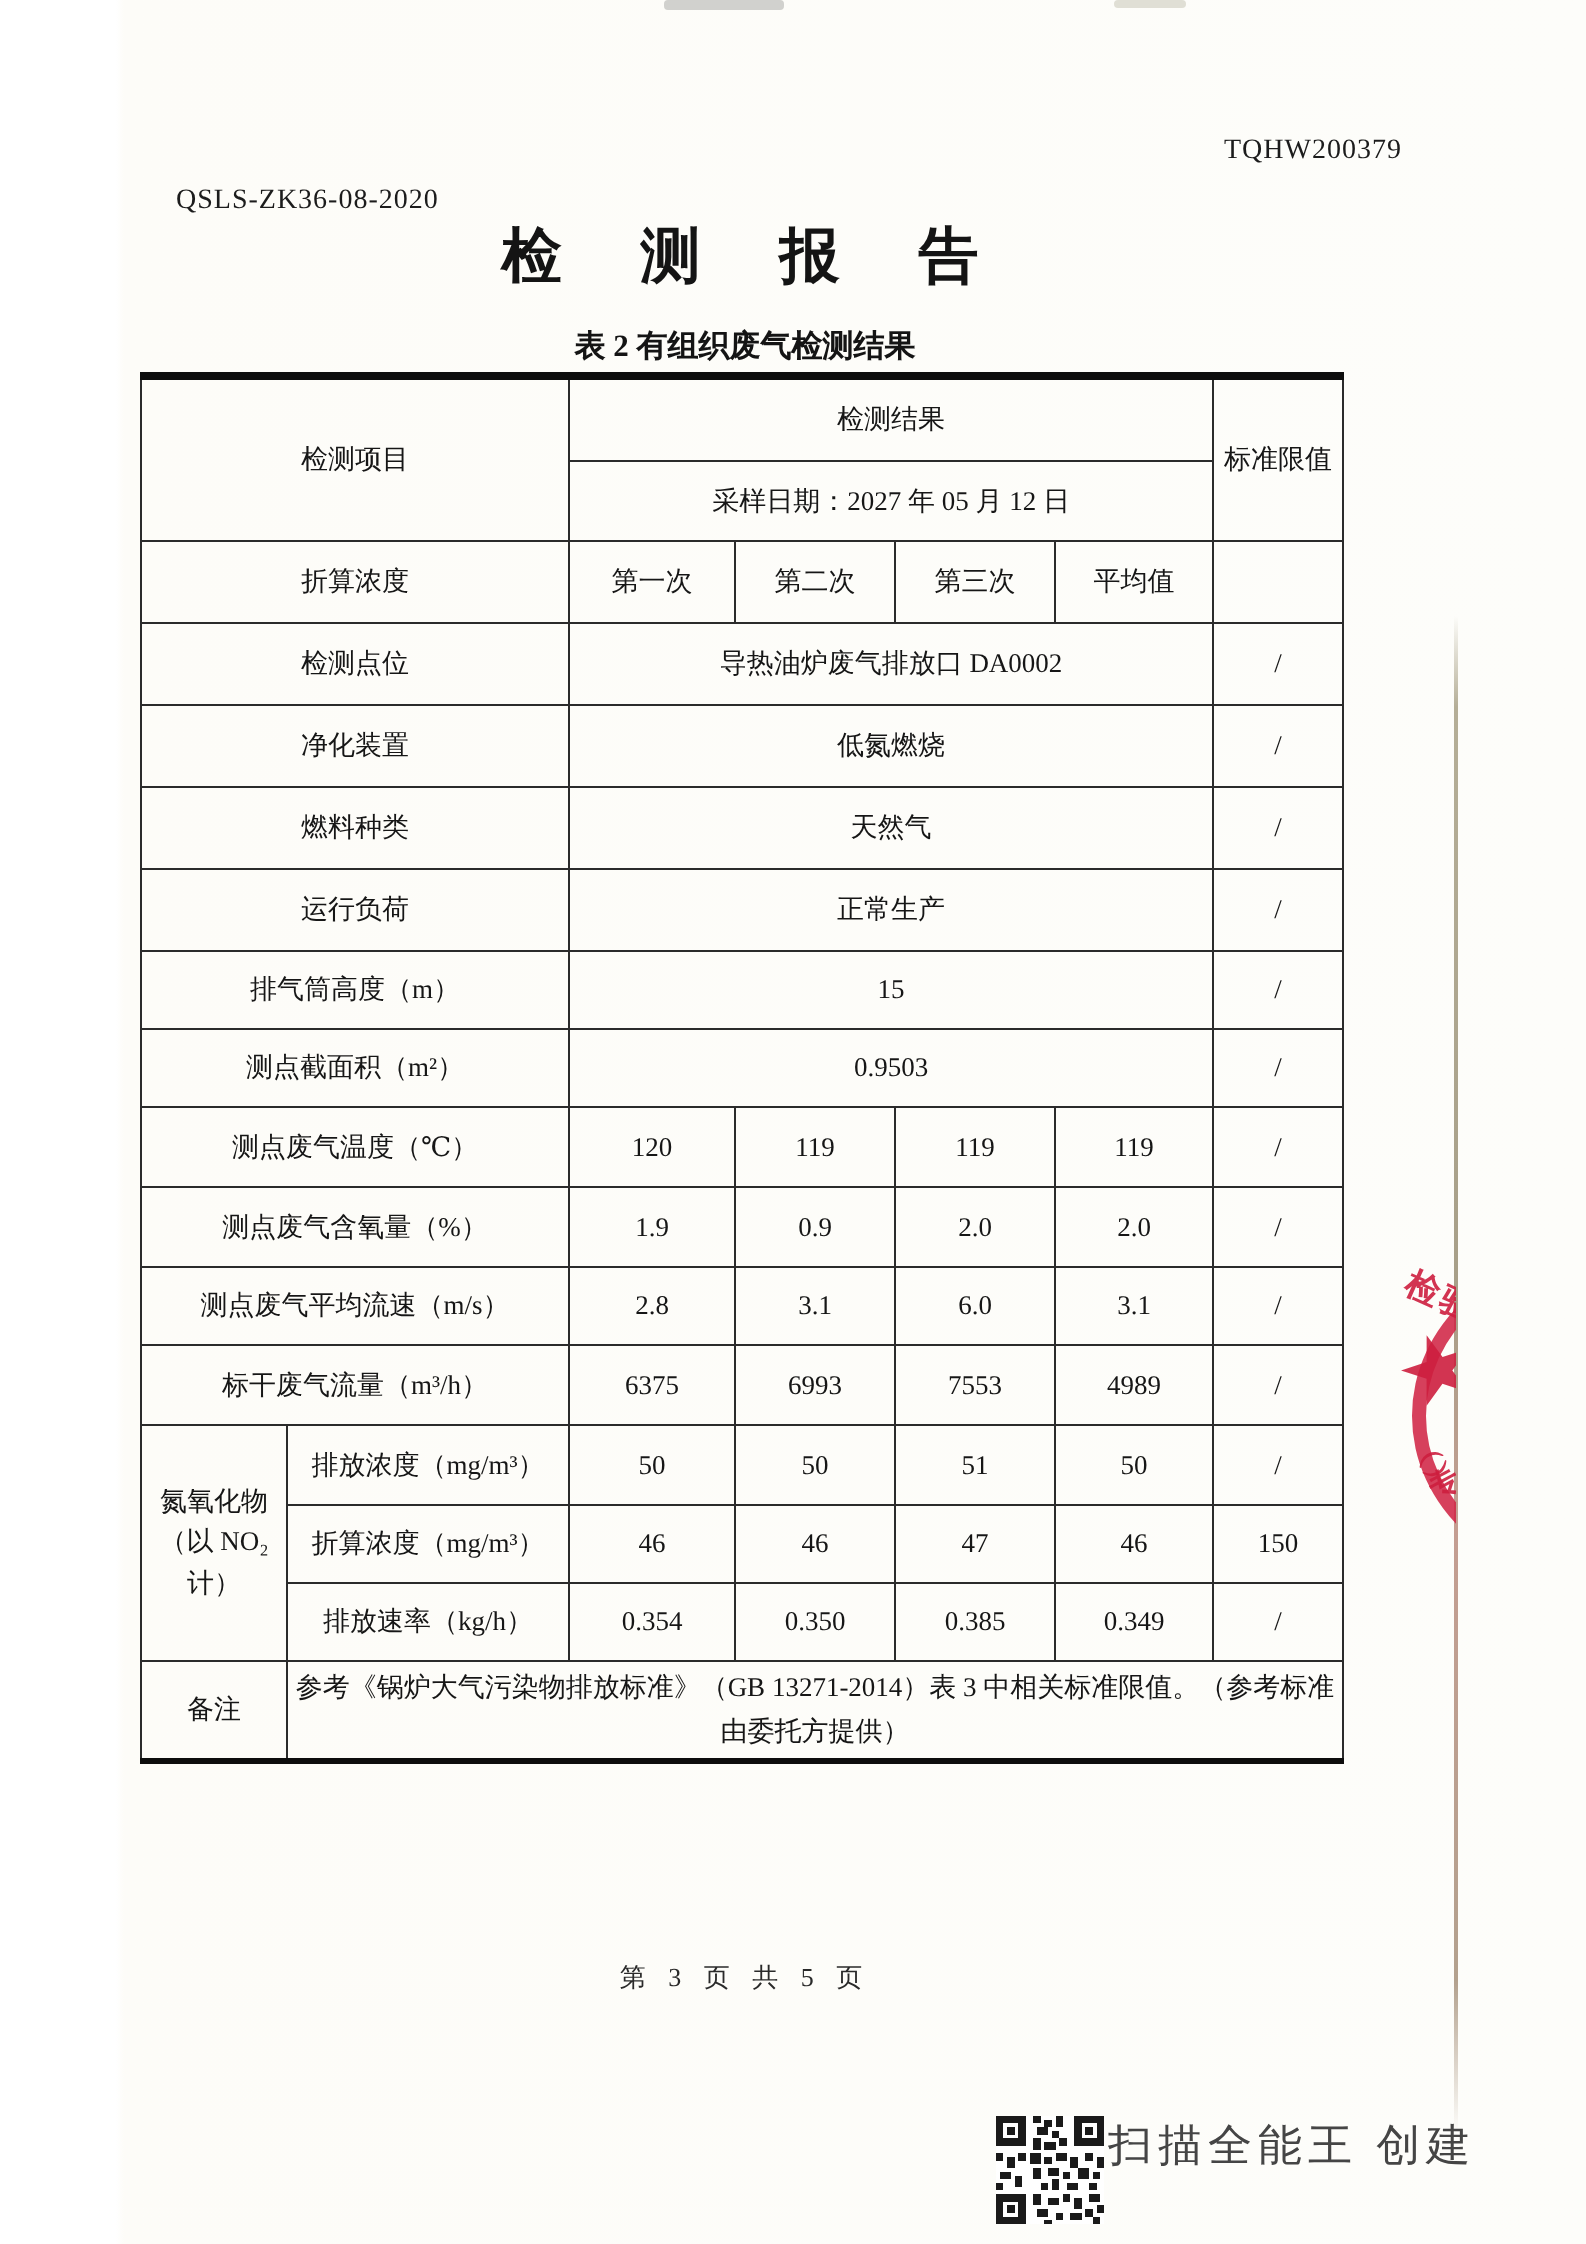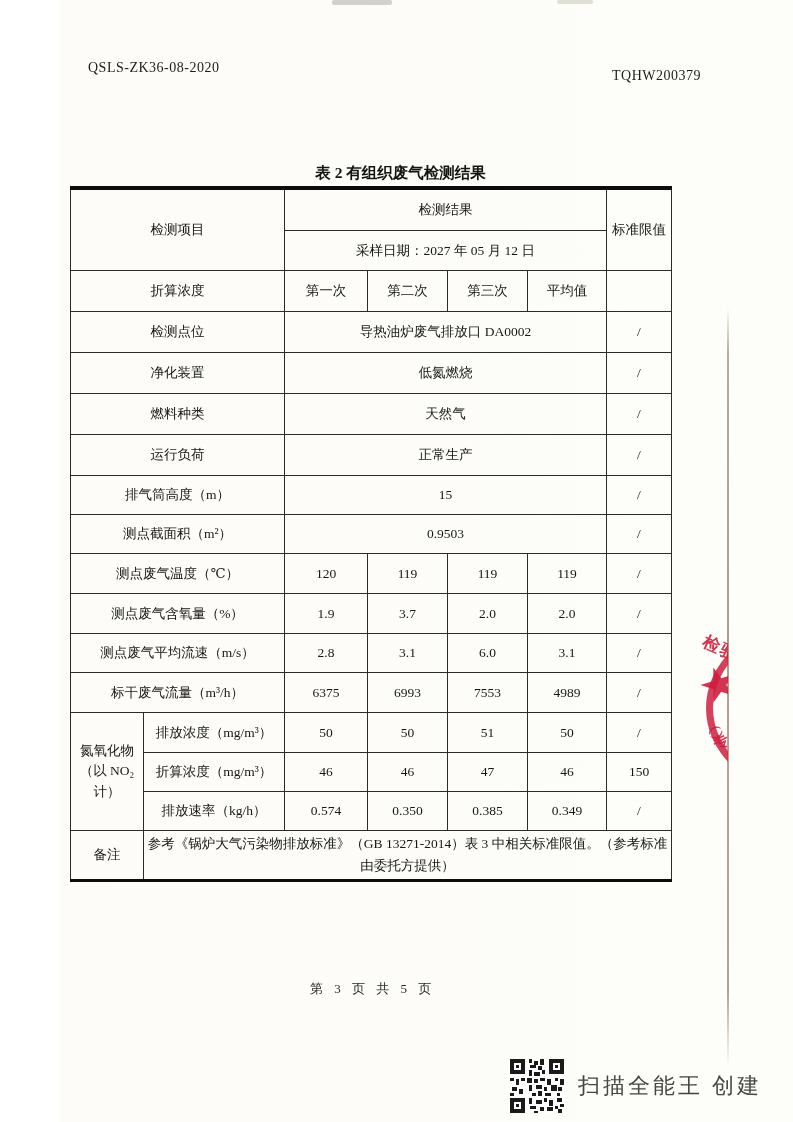--- a/index.html
+++ b/index.html
@@ -13,31 +13,31 @@
   }
   .sheet{
     position:absolute;left:0;top:0;width:793px;height:1122px;
     background:linear-gradient(90deg,#ffffff 0px,#ffffff 58px,#fdfcf8 62px,#fdfdfa 100%);
   }
   
   .smudge{position:absolute;background:rgba(110,110,105,0.30);border-radius:2px;}
   .smudge.a{left:332px;top:0;width:60px;height:5px;}
   .smudge.b{left:557px;top:0;width:36px;height:4px;background:rgba(160,155,130,0.30);}
 
-  .doc-no-left{position:absolute;left:88px;top:60px;font-size:14px;letter-spacing:.5px;}
+  .doc-no-left{position:absolute;left:88px;top:93px;font-size:14px;letter-spacing:.5px;}
   .doc-no-right{position:absolute;right:92px;top:68px;font-size:14px;letter-spacing:.5px;}
 
   .title{
     position:absolute;left:0;top:108px;width:740px;
     text-align:center;font-size:30px;font-weight:bold;letter-spacing:16px;
     text-indent:16px;color:#141414;
   }
   .caption{
     position:absolute;left:0;top:163px;width:745px;
-    text-align:center;font-size:15.5px;font-weight:bold;color:#141414;padding-left:28px;
+    text-align:center;font-size:15.5px;font-weight:bold;color:#141414;
   }
 
   table.report{
     position:absolute;left:70px;top:186px;width:601px;
     border-collapse:collapse;table-layout:fixed;
     font-size:13.5px;color:#161616;
   }
   table.report td{
     border:1px solid #2b2b2b;
     text-align:center;vertical-align:middle;
@@ -80,40 +80,41 @@
     position:absolute;left:8px;top:22px;font-size:17px;font-weight:bold;
     color:rgba(205,30,62,0.9);transform:rotate(24deg);letter-spacing:2px;white-space:nowrap;
   }
   .stamp-char-bottom{
     position:absolute;left:8px;top:108px;font-size:15px;font-weight:bold;
     color:rgba(205,30,62,0.9);transform:rotate(-28deg);letter-spacing:1px;white-space:nowrap;
     writing-mode:vertical-rl;
   }
 
   .scan-brand{
-    position:absolute;left:510px;top:1058px;height:56px;
-    display:flex;align-items:center;gap:14px;
+    position:absolute;left:498px;top:1058px;height:56px;
+    display:flex;align-items:flex-start;gap:2px;
   }
   .qr{width:54px;height:54px;}
   .scan-brand-text{
     font-size:22px;color:#454545;letter-spacing:3px;
     font-family:"Liberation Sans","DejaVu Sans",sans-serif;
   }
 </style>
 </head>
 <body>
 
 <div class="sheet">
 
   <div class="smudge a"></div>
   <div class="smudge b"></div>
 
   <div class="doc-no-left">QSLS-ZK36-08-2020</div>
   <div class="doc-no-right">TQHW200379</div>
 
+  <div class="title">检 测 报 告</div>
   <div class="caption">表 2  有组织废气检测结果</div>
 
   <table class="report">
     <colgroup>
       <col style="width:73px">
         <col style="width:141px">
       <col style="width:83px">
         <col style="width:80px">
         <col style="width:80px">
         <col style="width:79px">
@@ -172,21 +173,21 @@
       <td colspan="2" style="height:37px">测点废气温度（℃）</td>
       <td>120</td>
       <td>119</td>
       <td>119</td>
       <td>119</td>
       <td>/</td>
     </tr>
     <tr>
       <td colspan="2" style="height:37px">测点废气含氧量（%）</td>
       <td>1.9</td>
-      <td>3.7</td>
+      <td>0.9</td>
       <td>2.0</td>
       <td>2.0</td>
       <td>/</td>
     </tr>
     <tr>
       <td colspan="2" style="height:36px">测点废气平均流速（m/s）</td>
       <td>2.8</td>
       <td>3.1</td>
       <td>6.0</td>
       <td>3.1</td>
@@ -216,21 +217,21 @@
     <tr>
       <td style="height:36px">折算浓度（mg/m³）</td>
       <td>46</td>
       <td>46</td>
       <td>47</td>
       <td>46</td>
       <td>150</td>
     </tr>
     <tr>
       <td style="height:36px">排放速率（kg/h）</td>
-      <td>0.574</td>
+      <td>0.354</td>
       <td>0.350</td>
       <td>0.385</td>
       <td>0.349</td>
       <td>/</td>
     </tr>
 
     <tr>
       <td style="height:46px">备注</td>
       <td colspan="6" class="remark-text">参考《锅炉大气污染物排放标准》（GB 13271-2014）表 3 中相关标准限值。（参考标准由委托方提供）</td>
     </tr>

